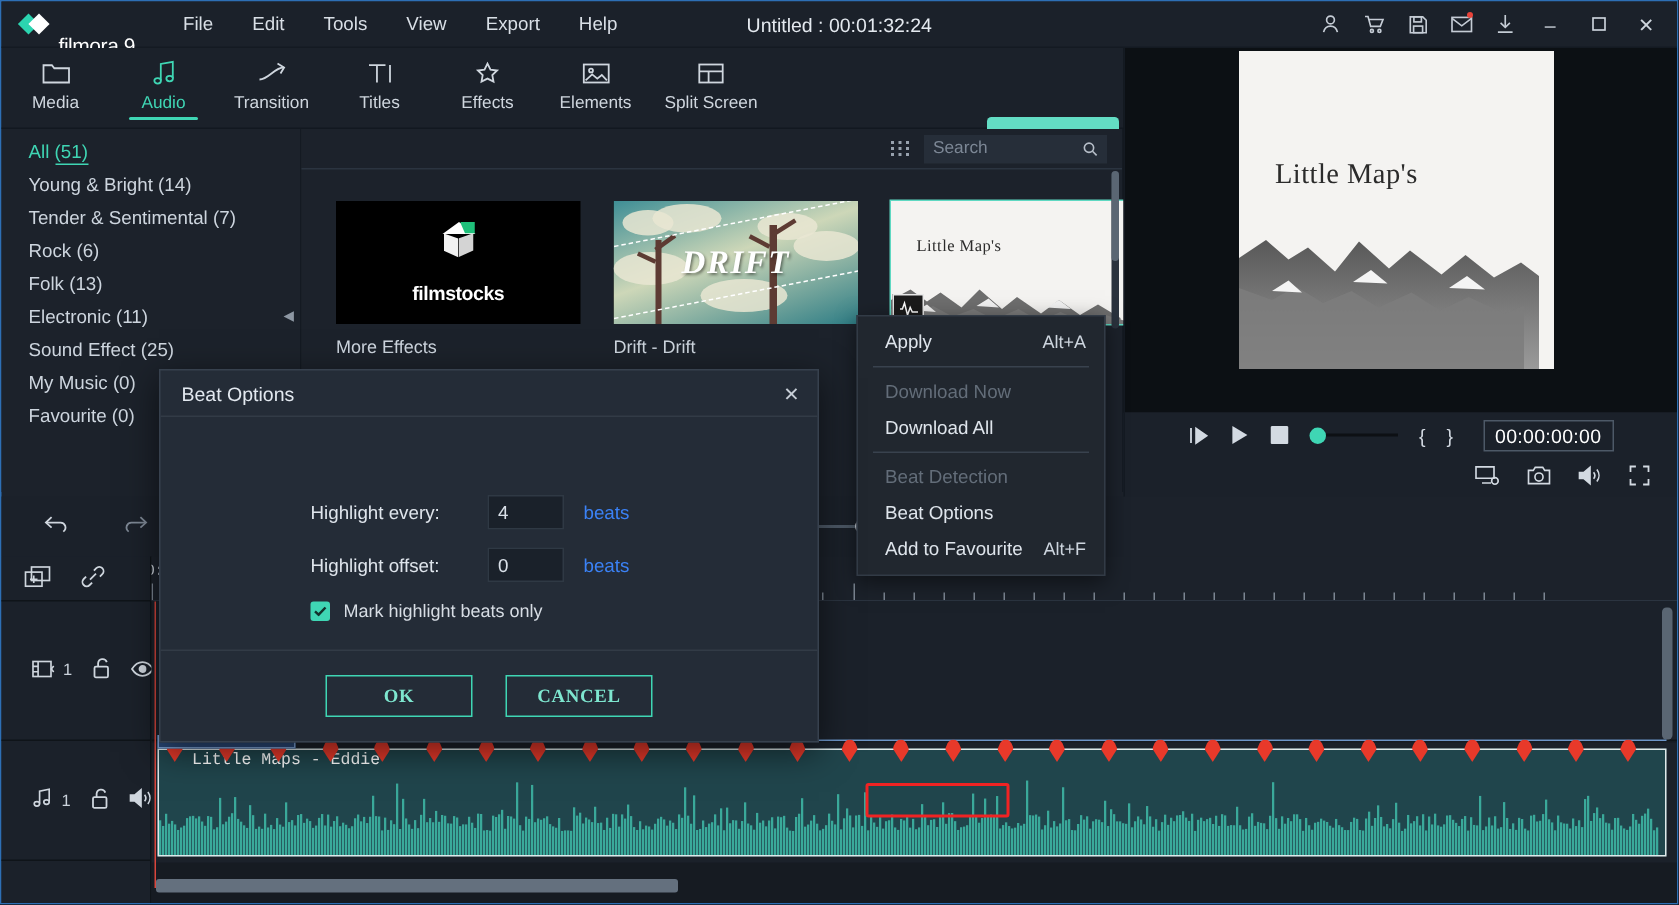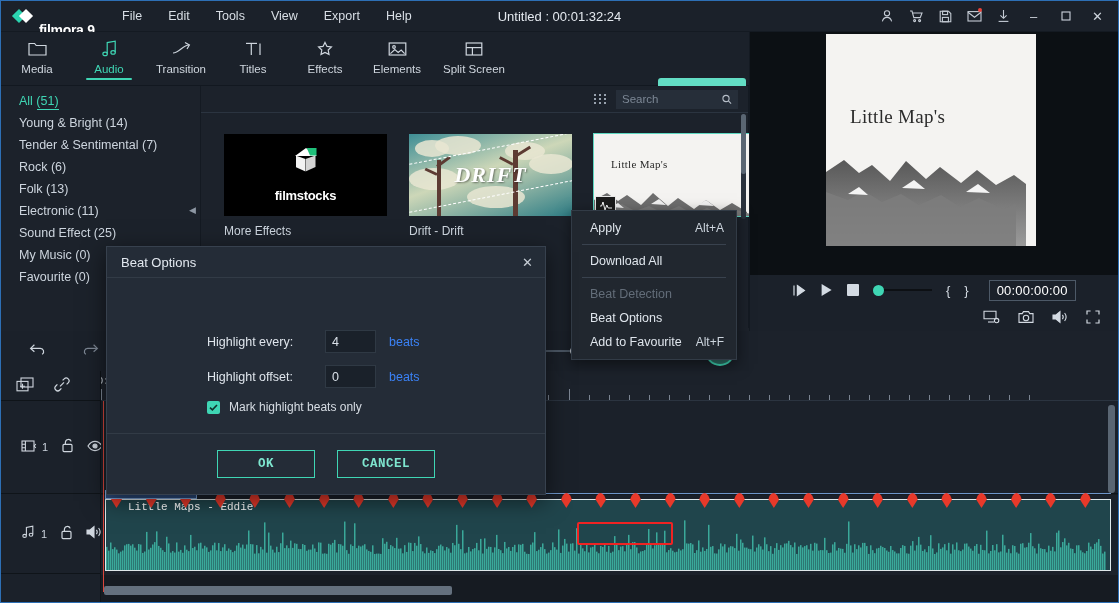--- a/index.html
+++ b/index.html
@@ -19,21 +19,21 @@
     border-bottom:1px solid #141a22;
   }
   .logo-wrap{ display:flex; align-items:center; gap:7px; padding-left:13px; width:108px;}
   .logo-mark{ position:relative; width:18px; height:18px; }
   .logo-mark i{
     position:absolute; width:10px; height:10px; background:#2bd4b0; display:block;
     transform:rotate(45deg);
   }
   .logo-mark i.a{ left:0; top:4px; }
   .logo-mark i.b{ left:7px; top:4px; background:#ffffff; }
-  .logo-text{ font-weight:bold; font-size:14px; letter-spacing:-.3px; color:#fff;margin-top:28px; }
+  .logo-text{ font-weight:normal; font-size:14px; letter-spacing:-.3px; color:#fff;margin-top:28px; }
   .menubar{ display:flex; align-items:center; gap:0; }
   .menubar .mi{ padding:6px 13px; font-size:12.5px; color:#d9dfe6; cursor:default; }
   .doc-title{
     position:absolute; left:0; right:0; text-align:center; font-size:13px; color:#e4e9ef;
     pointer-events:none;
   }
   .tb-icons{ margin-left:auto; display:flex; align-items:center; gap:3px; padding-right:6px; }
   .tb-ic{ width:26px; height:24px; display:flex; align-items:center; justify-content:center;
     color:#c5ccd5; position:relative; }
   .tb-ic svg{ display:block; }
@@ -266,21 +266,21 @@
     align-items:center; justify-content:center; }
   .chk svg{ display:block; }
   .dlg-foot{
     position:absolute; left:0; right:0; bottom:0; height:61px;
     border-top:1px solid #323b46; display:flex; align-items:center;
     justify-content:center; gap:22px;
   }
   .dbtn{
     width:98px; height:28px; background:transparent; border:1px solid #3fd6b4;
     color:#7ee6cf; font-size:12.5px; font-weight:bold; letter-spacing:.5px;
-    font-family:Liberation Mono, monospace;
+    font-family:Liberation Serif, serif;
   }
 </style>
 </head>
 <body>
 
 <div class="app">
 
   <div class="titlebar">
     <div class="logo-wrap">
       <span class="logo-mark">
@@ -1296,20 +1296,23 @@
   </div>
   <div class="hscroll-track"></div>
   <div class="hscroll"></div>
 
   <div class="ctx">
     <div class="ctx-item">
       <span>Apply</span>
       <span class="sc">Alt+A</span>
     </div>
     <div class="ctx-sep"></div>
+    <div class="ctx-item dis">
+      <span>Download Now</span>
+    </div>
     <div class="ctx-item">
       <span>Download All</span>
     </div>
     <div class="ctx-sep"></div>
     <div class="ctx-item dis">
       <span>Beat Detection</span>
     </div>
     <div class="ctx-item">
       <span>Beat Options</span>
     </div>

